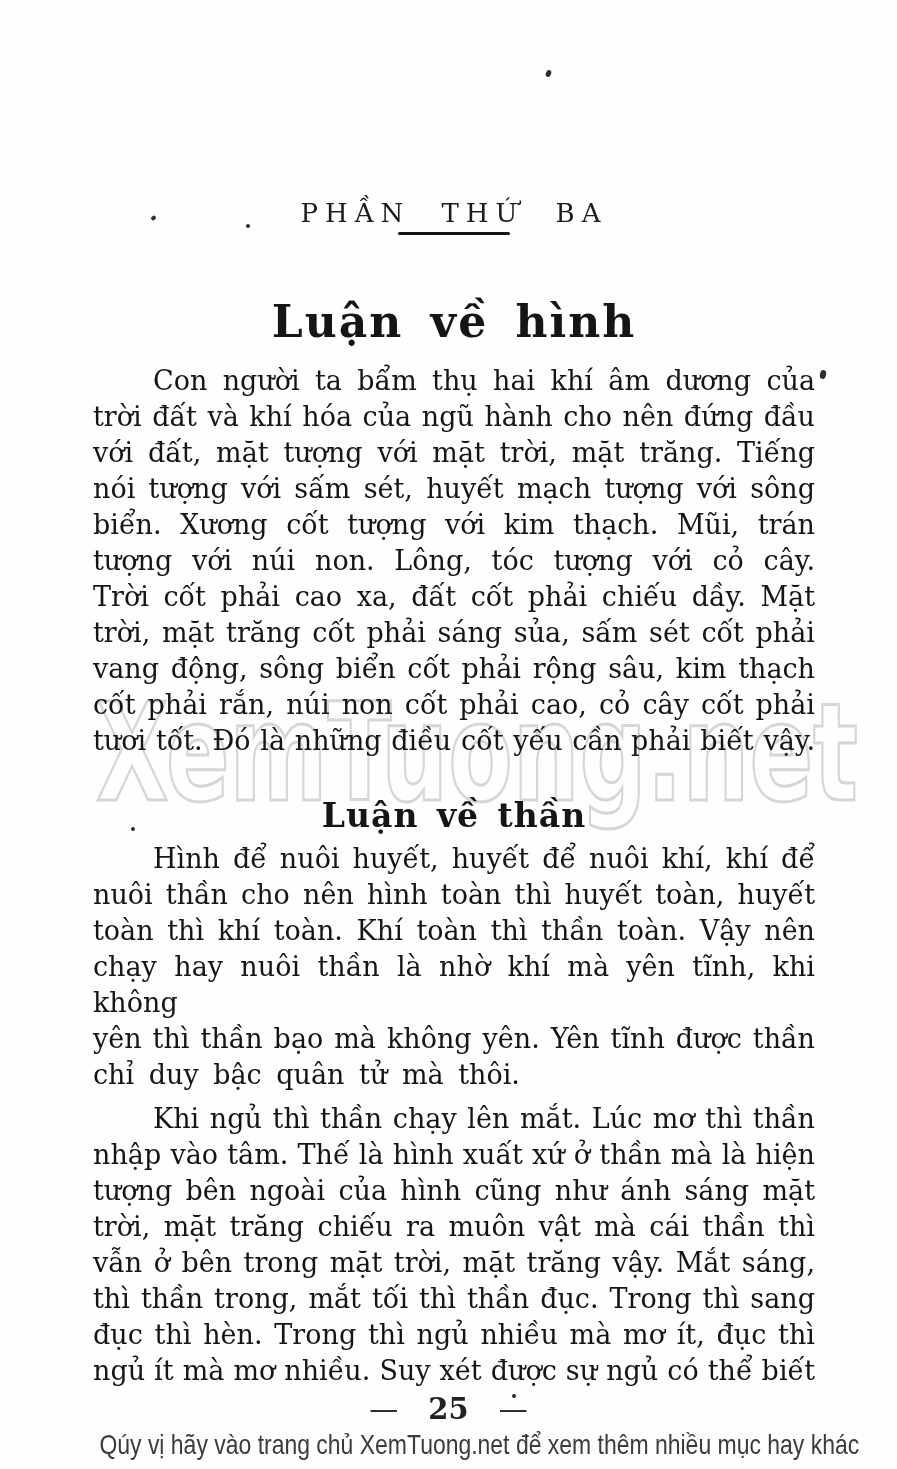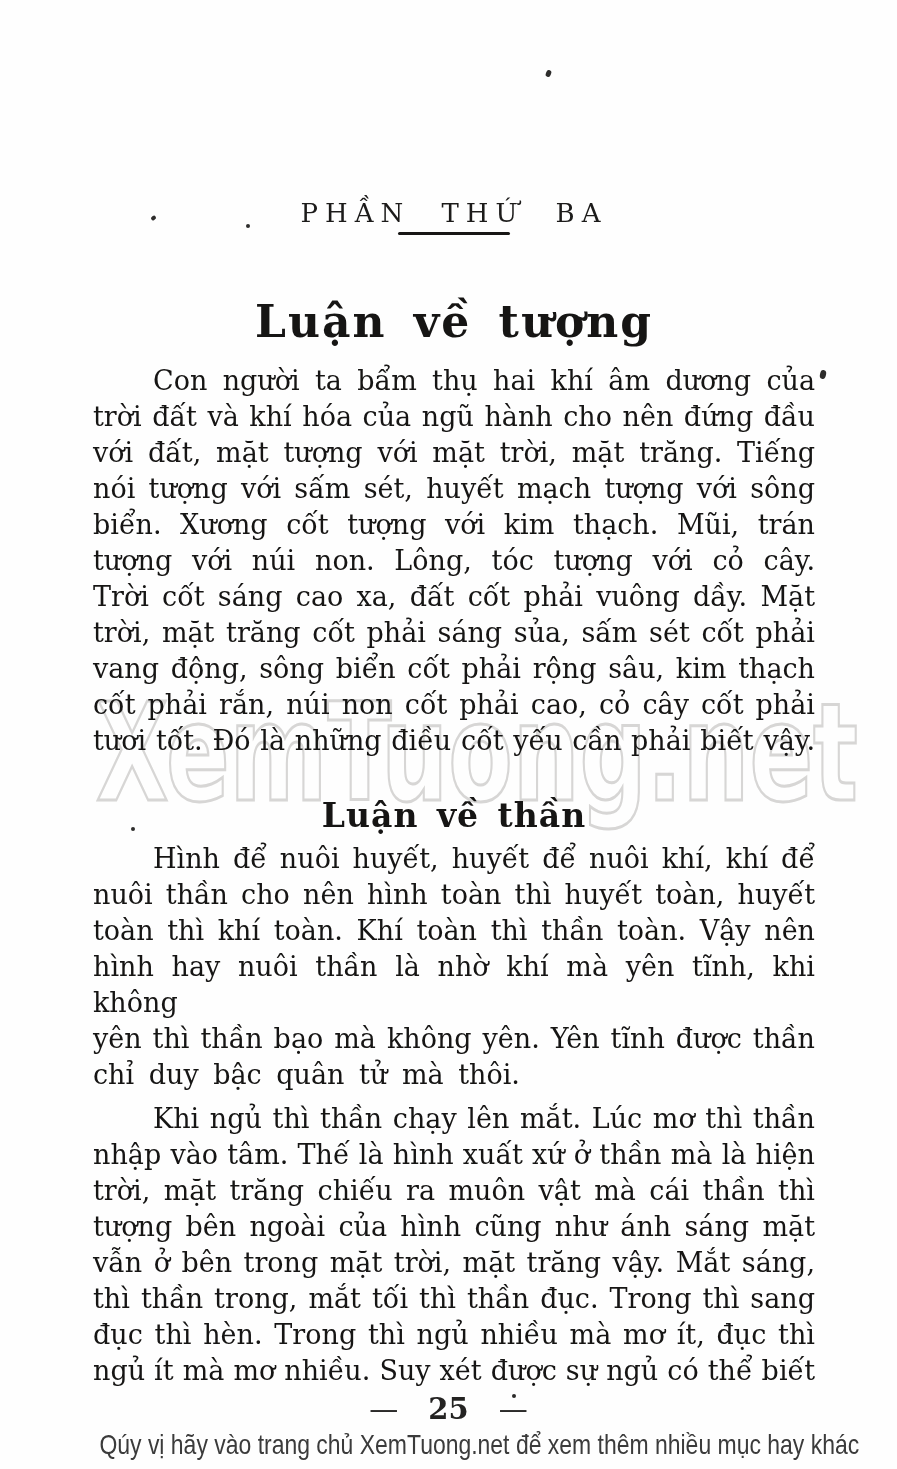--- a/index.html
+++ b/index.html
@@ -159,52 +159,52 @@
   <div class="speck s2"></div>
   <div class="speck s3"></div>
   <div class="speck s4"></div>
   <div class="speck s5"></div>
 
   <div class="content">
 
     <div class="kicker">PHẦN THỨ BA</div>
     <div class="kicker-underline"></div>
 
-    <h1 class="section-heading-1">Luận về tượng</h1>
+    <h1 class="section-heading-1">Luận về hình</h1>
 
     <div class="paragraph p1">
       <div class="line first">Con người ta bẩm thụ hai khí âm dương của</div>
       <div class="line">trời đất và khí hóa của ngũ hành cho nên đứng đầu</div>
       <div class="line">với đất, mặt tượng với mặt trời, mặt trăng. Tiếng</div>
       <div class="line">nói tượng với sấm sét, huyết mạch tượng với sông</div>
       <div class="line">biển. Xương cốt tượng với kim thạch. Mũi, trán</div>
       <div class="line">tượng với núi non. Lông, tóc tượng với cỏ cây.</div>
-      <div class="line">Trời cốt sáng cao xa, đất cốt phải vuông dầy. Mặt</div>
+      <div class="line">Trời cốt phải cao xa, đất cốt phải chiếu dầy. Mặt</div>
       <div class="line">trời, mặt trăng cốt phải sáng sủa, sấm sét cốt phải</div>
       <div class="line">vang động, sông biển cốt phải rộng sâu, kim thạch</div>
       <div class="line">cốt phải rắn, núi non cốt phải cao, cỏ cây cốt phải</div>
       <div class="line">tươi tốt. Đó là những điều cốt yếu cần phải biết vậy.</div>
     </div>
 
     <h2 class="section-heading-2">Luận về thần</h2>
 
     <div class="paragraph p2">
       <div class="line first">Hình để nuôi huyết, huyết để nuôi khí, khí để</div>
       <div class="line">nuôi thần cho nên hình toàn thì huyết toàn, huyết</div>
       <div class="line">toàn thì khí toàn. Khí toàn thì thần toàn. Vậy nên</div>
-      <div class="line">hình hay nuôi thần là nhờ khí mà yên tĩnh, khi không</div>
+      <div class="line">chạy hay nuôi thần là nhờ khí mà yên tĩnh, khi không</div>
       <div class="line">yên thì thần bạo mà không yên. Yên tĩnh được thần</div>
       <div class="line short-last">chỉ duy bậc quân tử mà thôi.</div>
     </div>
 
     <div class="paragraph p3">
       <div class="line first">Khi ngủ thì thần chạy lên mắt. Lúc mơ thì thần</div>
       <div class="line">nhập vào tâm. Thế là hình xuất xứ ở thần mà là hiện</div>
+      <div class="line">tượng bên ngoài của hình cũng như ánh sáng mặt</div>
       <div class="line">trời, mặt trăng chiếu ra muôn vật mà cái thần thì</div>
-      <div class="line">tượng bên ngoài của hình cũng như ánh sáng mặt</div>
       <div class="line">vẫn ở bên trong mặt trời, mặt trăng vậy. Mắt sáng,</div>
       <div class="line">thì thần trong, mắt tối thì thần đục. Trong thì sang</div>
       <div class="line">đục thì hèn. Trong thì ngủ nhiều mà mơ ít, đục thì</div>
       <div class="line">ngủ ít mà mơ nhiều. Suy xét được sự ngủ có thể biết</div>
     </div>
 
   </div>
 
   <div class="page-number-row">
     <span class="dash left">—</span><span>25</span><span class="dash right">—</span>

